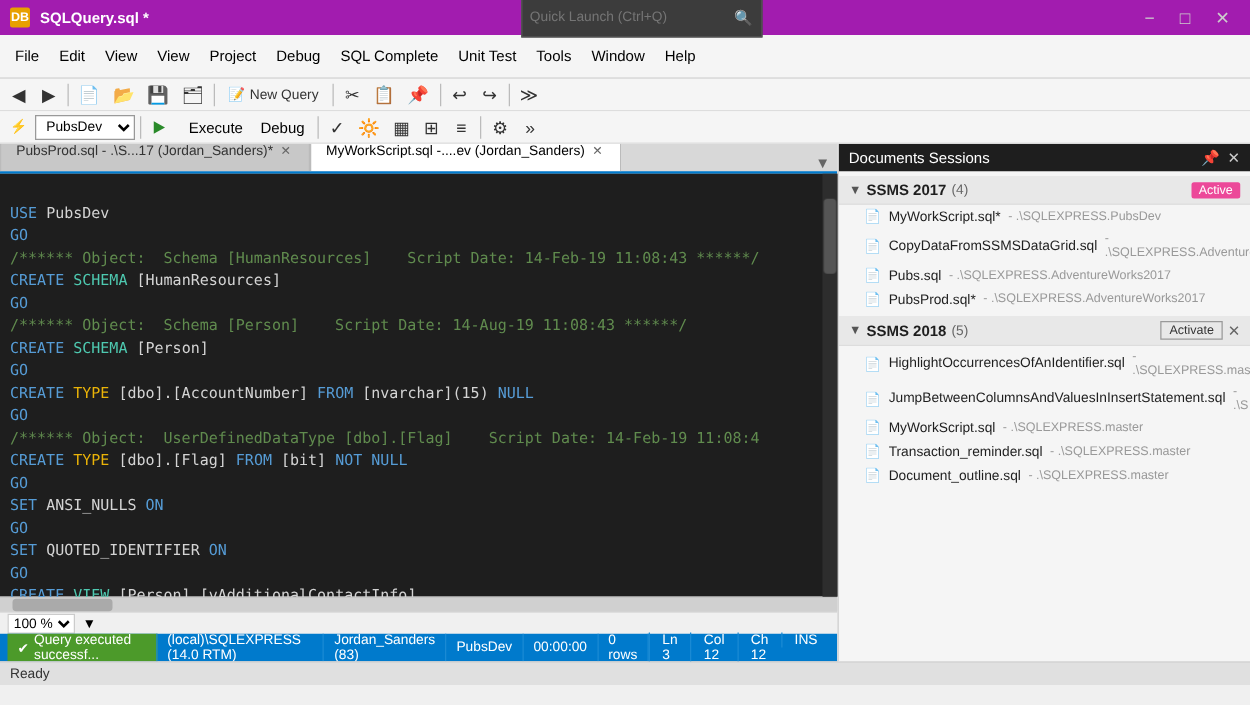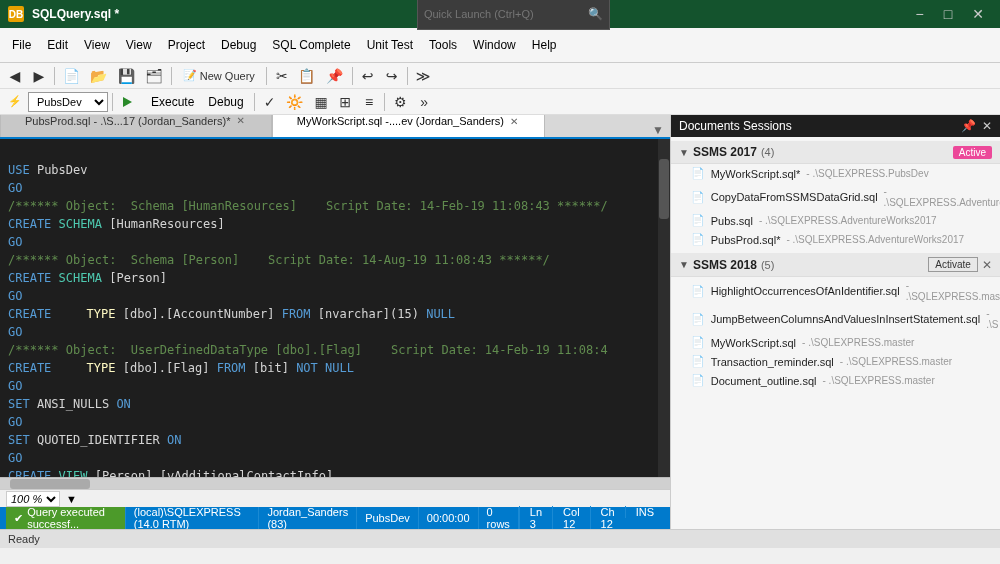--- a/index.html
+++ b/index.html
@@ -1,19 +1,19 @@
 <!DOCTYPE html>
 <html><head>
   <meta charset="utf-8">
   <style>
     * { margin: 0; padding: 0; box-sizing: border-box; }
     body { font-family: 'Segoe UI', Tahoma, sans-serif; font-size: 12px; background: #f0f0f0; width: 1000px; height: 564px; overflow: hidden; }
 
     
-    .title-bar { background: #14532d; color: #fff; display: flex; align-items: center; justify-content: space-between; height: 28px; padding: 0 8px; }
+    .title-bar { background: #a21caf; color: #fff; display: flex; align-items: center; justify-content: space-between; height: 28px; padding: 0 8px; }
     .title-bar-left { display: flex; align-items: center; gap: 8px; }
     .title-bar-icon { width: 16px; height: 16px; background: #e8a000; border-radius: 2px; display: flex; align-items: center; justify-content: center; font-size: 10px; font-weight: bold; color: white; }
     .title-bar-text { font-size: 12px; font-weight: bold; }
     .title-bar-right { display: flex; gap: 4px; }
     .title-bar-btn { color: #ccc; background: none; border: none; cursor: pointer; font-size: 14px; padding: 2px 8px; }
 
     
     .title-search { display: flex; align-items: center; background: #3c3c3c; border: 1px solid #555; height: 32px; padding: 0 6px; gap: 4px; }
     .title-search input { background: none; border: none; outline: none; color: #ccc; font-size: 11px; width: 160px; }
     .title-search-icon { color: #ccc; font-size: 12px; }
@@ -34,37 +34,37 @@
     .play-triangle { width: 0; height: 0; border-top: 5px solid transparent; border-bottom: 5px solid transparent; border-left: 9px solid #2a8a2a; display: inline-block; }
 
     
     .main { display: flex; height: calc(564px - 28px - 22px - 26px - 26px - 26px - 22px); }
 
     
     .editor-area { flex: 1; display: flex; flex-direction: column; overflow: hidden; }
 
     
     .tab-bar { background: #d8d8d8; display: flex; align-items: flex-end; height: 24px; border-bottom: 2px solid #007acc; overflow: hidden; }
-    .tab { display: flex; align-items: center; gap: 4px; padding: 3px 24px; background: #c8c8c8; border: 1px solid #bbb; border-bottom: none; cursor: pointer; font-size: 11px; color: #333; height: 34px; }
+    .tab { display: flex; align-items: center; gap: 4px; padding: 3px 12px; background: #c8c8c8; border: 1px solid #bbb; border-bottom: none; cursor: pointer; font-size: 11px; color: #333; height: 34px; }
     .tab.active { background: #fff; border-top: 2px solid #007acc; color: #000; }
     .tab-close { font-size: 10px; color: #666; cursor: pointer; padding: 1px 2px; }
     .tab-menu { margin-left: auto; padding: 0 6px; cursor: pointer; color: #666; }
 
     
     .code-editor { flex: 1; background: #1e1e1e; color: #d4d4d4; font-family: 'Consolas', monospace; font-size: 12px; overflow: auto; position: relative; display: flex; }
     .code-content { padding: 4px 8px; flex: 1; overflow: auto; white-space: pre; line-height: 1.5; }
     .editor-scroll-v { position: absolute; right: 0; top: 0; width: 12px; height: 100%; background: #2d2d2d; }
     .editor-scroll-v-thumb { width: 10px; height: 60px; background: #555; margin: 0 auto; border-radius: 3px; margin-top: 20px; cursor: pointer; }
 
     
     .kw-use { color: #569cd6; }
     .kw-go { color: #569cd6; }
     .kw-create { color: #569cd6; }
     .kw-schema { color: #4ec9b0; }
-    .kw-type { color: #fef9c3; margin-left: 28px; }
+    .kw-type { color: #eab308; }
     .kw-from { color: #569cd6; }
     .kw-not { color: #569cd6; }
     .kw-null { color: #569cd6; }
     .kw-set { color: #569cd6; }
     .kw-on { color: #569cd6; }
     .kw-view { color: #4ec9b0; }
     .comment { color: #608b4e; }
 
     
     .status-bar { background: #007acc; color: #fff; display: flex; align-items: center; height: 22px; padding: 0 6px; font-size: 11px; gap: 0; }
@@ -96,21 +96,21 @@
     .doc-item { display: flex; align-items: center; padding: 3px 8px 3px 20px; cursor: pointer; gap: 6px; }
     .doc-icon { color: #888; font-size: 11px; }
     .doc-name { font-size: 11px; color: #1e1e1e; }
     .doc-path { font-size: 10px; color: #999; }
 
     .bottom-scroll { height: 12px; background: #d0d0d0; border-top: 1px solid #bbb; display: flex; align-items: center; }
     .h-scroll-track { flex: 1; height: 10px; background: #d0d0d0; position: relative; }
     .h-scroll-thumb { width: 80px; height: 10px; background: #aaa; border-radius: 3px; position: absolute; left: 10px; cursor: pointer; }
 
     .zoom-bar { background: #f0f0f0; border-top: 1px solid #ccc; height: 18px; display: flex; align-items: center; padding: 0 6px; font-size: 11px; gap: 6px; }
-    .zoom-dropdown { border: 1px solid #ccc; background: #fff; font-size: 11px; height: 16px; font-style: italic; }
+    .zoom-dropdown { border: 1px solid #ccc; background: #fff; font-size: 11px; height: 16px; }
   </style>
 </head>
 <body>
 
 <div class="title-bar">
   <div class="title-bar-left">
     <div class="title-bar-icon">DB</div>
     <span class="title-bar-text">SQLQuery.sql *</span>
   </div>
   <div class="title-search">

